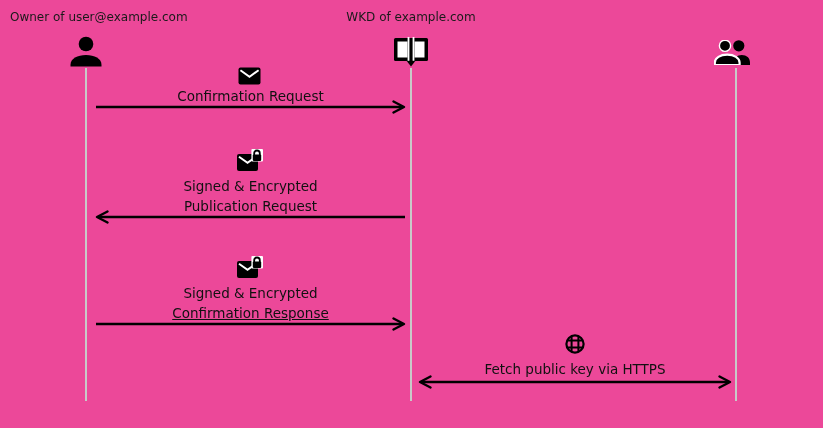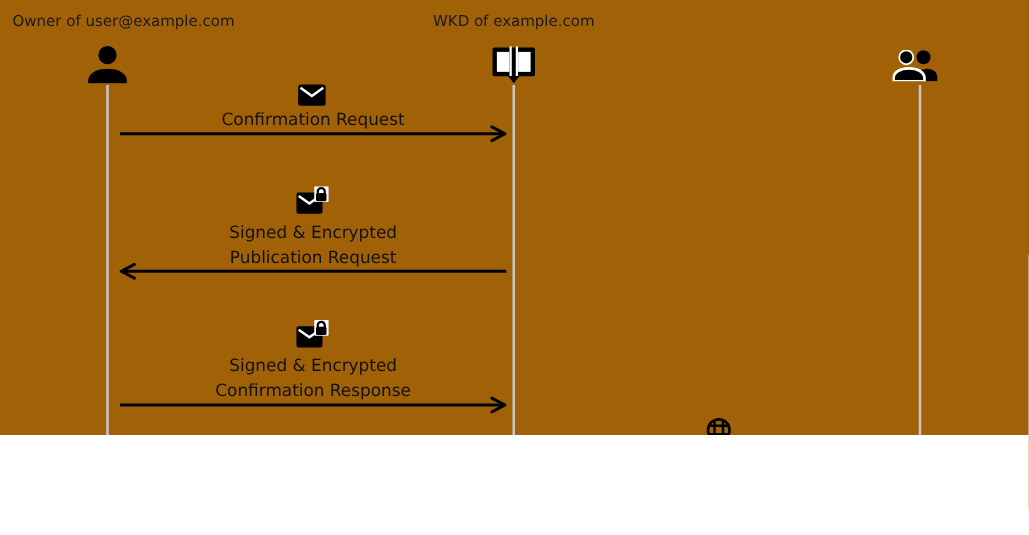--- a/index.html
+++ b/index.html
@@ -4,22 +4,22 @@
 <style>
   * { margin: 0; padding: 0; box-sizing: border-box; }
   html, body { background: #ffffff; }
   body {
     font-family: "DejaVu Sans", "Liberation Sans", sans-serif;
     color: #111111;
   }
   .canvas {
     position: relative;
     width: 823px;
-    height: 348px;
-    background: #a16207;
+    height: 428px;
+    background: #ec4899;
     overflow: hidden;
   }
   .abs { position: absolute; }
   .actor-label {
     position: absolute;
     top: 10px;
     font-size: 12px;
     color: #1a1a1a;
     white-space: nowrap;
   }
@@ -106,40 +106,43 @@
 
   <svg class="abs" style="left:237px; top:256px;" width="26" height="23" viewBox="0 0 26 23">
     <rect x="0" y="5" width="21" height="17" rx="2" fill="#000"></rect>
     <polyline points="2,7.8 10.5,13.8 19,7.8" fill="none" stroke="#fff" stroke-width="2"></polyline>
     <rect x="14.4" y="0" width="11.6" height="12.6" rx="1" fill="#fff"></rect>
     <path d="M17.2 6 v-1.7 a2.8 2.8 0 0 1 5.6 0 V6" fill="none" stroke="#000" stroke-width="1.8"></path>
     <rect x="15.8" y="5.4" width="8.4" height="6.6" rx="1.2" fill="#000"></rect>
   </svg>
   <div class="msg-label" style="left:96px; top:284px; width:309px;">
     <span style="display:block;">Signed &amp; Encrypted</span>
-    <span style="display:block;">Confirmation Response</span>
+    <span style="display:block;text-decoration:underline;">Confirmation Response</span>
   </div>
   <svg class="abs" style="left:95px; top:317px;" width="311" height="14" viewBox="0 0 311 14">
     <line x1="1" y1="7" x2="308" y2="7" stroke="#000" stroke-width="2.4"></line>
     <polyline points="298.5,1.5 309,7 298.5,12.5" fill="none" stroke="#000" stroke-width="2.4" stroke-linecap="round" stroke-linejoin="round"></polyline>
   </svg>
 
   <svg class="abs" style="left:565px; top:334px;" width="20" height="20" viewBox="0 0 20 20">
     <defs>
       <clipPath id="globeClip">
           <circle cx="10" cy="10" r="8.4"></circle>
         </clipPath>
     </defs>
     <circle cx="10" cy="10" r="8.6" fill="none" stroke="#000" stroke-width="2.2"></circle>
     <g clip-path="url(#globeClip)" stroke="#000" stroke-width="2">
       <line x1="0" y1="6.6" x2="20" y2="6.6"></line>
       <line x1="0" y1="13.4" x2="20" y2="13.4"></line>
       <line x1="6.6" y1="0" x2="6.6" y2="20"></line>
       <line x1="13.4" y1="0" x2="13.4" y2="20"></line>
     </g>
   </svg>
+  <div class="msg-label" style="left:420px; top:360px; width:310px;">
+    <span>Fetch public key via HTTPS</span>
+  </div>
   <svg class="abs" style="left:418px; top:375px;" width="314" height="14" viewBox="0 0 314 14">
     <line x1="3" y1="7" x2="311" y2="7" stroke="#000" stroke-width="2.4"></line>
     <polyline points="12.5,1.5 2,7 12.5,12.5" fill="none" stroke="#000" stroke-width="2.4" stroke-linecap="round" stroke-linejoin="round"></polyline>
     <polyline points="301.5,1.5 312,7 301.5,12.5" fill="none" stroke="#000" stroke-width="2.4" stroke-linecap="round" stroke-linejoin="round"></polyline>
   </svg>
 
 </div>
 
 </body></html>

